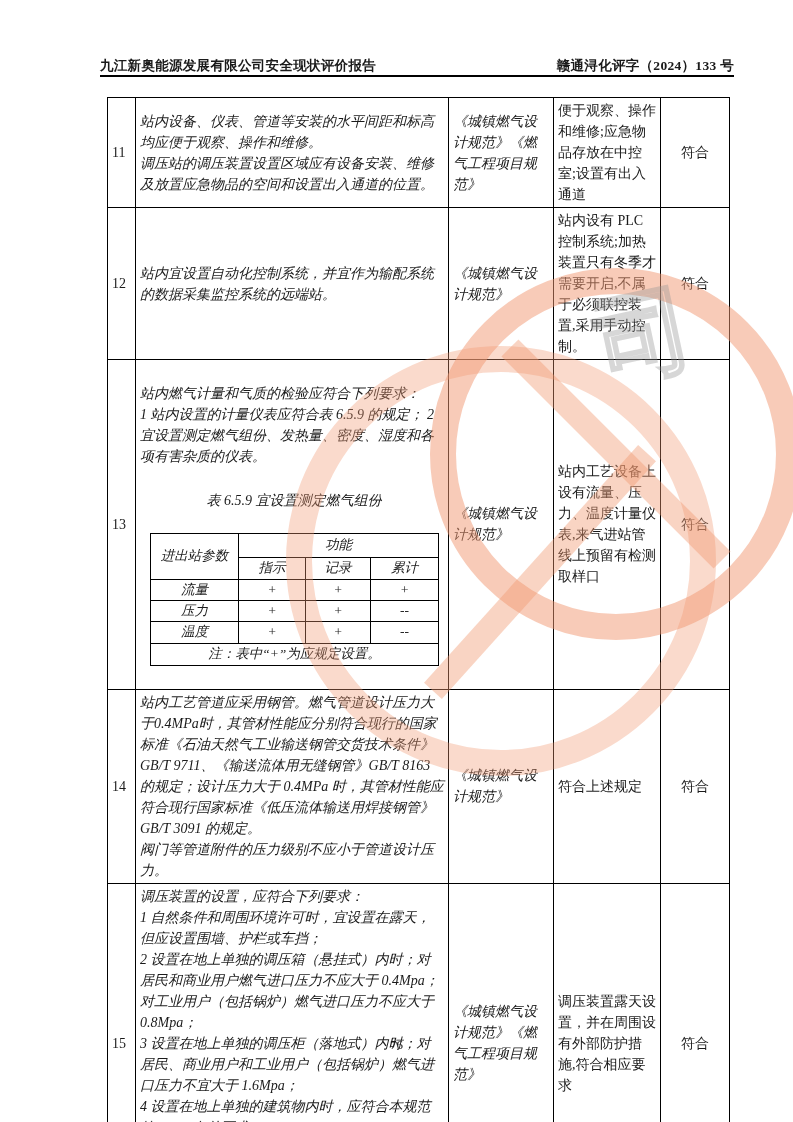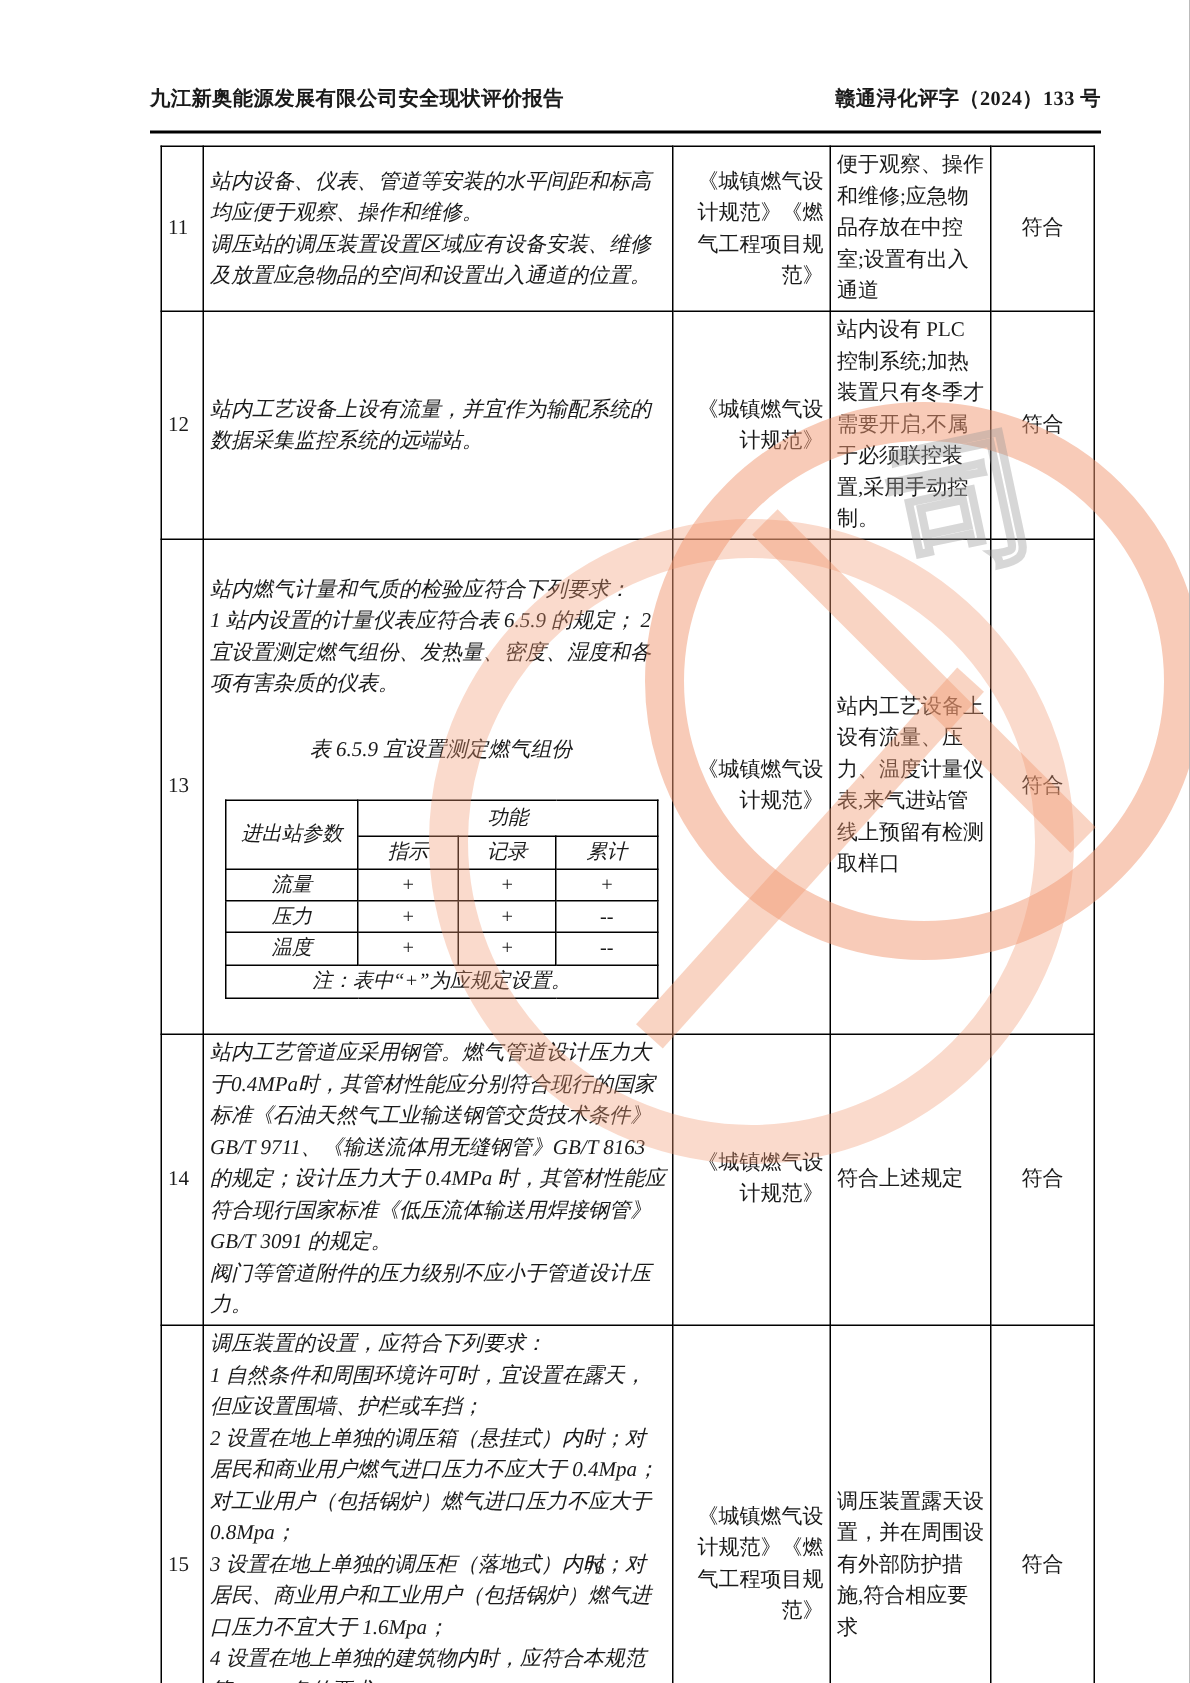--- a/index.html
+++ b/index.html
@@ -18,21 +18,21 @@
   
   .doc-header {
     position: absolute;
     left: 100px;
     top: 57px;
     width: 634px;
     display: flex;
     justify-content: space-between;
     align-items: flex-end;
     border-bottom: 2.5px solid #000;
-    padding-bottom: 12px;
+    padding-bottom: 0;
     font-size: 13.5px;
     font-weight: bold;
     letter-spacing: 0.3px;
   }
 
   
   table.doc-table {
     position: absolute;
     left: 107px;
     top: 97px;
@@ -43,21 +43,21 @@
     z-index: 2;
   }
   table.doc-table td {
     border: 1.5px solid #000;
     vertical-align: middle;
     padding: 2px 4px;
     line-height: 1.5;
   }
   td.col-no      { }
   td.col-content { text-align: left; white-space: pre-line; font-style: italic; }
-  td.col-std     { text-align: right; white-space: pre-line; }
+  td.col-std     { text-align: left; white-space: pre-line; font-style: italic; }
   td.col-result  { white-space: pre-line; padding: 2px 2px; }
   td.col-concl   { text-align: center; }
 
   
   .subtable-title { text-align: center; margin: 2px 0 1px 10px; width: 288px; }
   table.sub-table {
     border-collapse: collapse;
     table-layout: fixed;
     width: 288px;
     margin-left: 10px;
@@ -140,21 +140,21 @@
       <tr style="height:88px">
         <td class="col-no">11</td>
         <td class="col-content">站内设备、仪表、管道等安装的水平间距和标高均应便于观察、操作和维修。
 调压站的调压装置设置区域应有设备安装、维修及放置应急物品的空间和设置出入通道的位置。</td>
         <td class="col-std">《城镇燃气设计规范》《燃气工程项目规范》</td>
         <td class="col-result">便于观察、操作和维修;应急物品存放在中控室;设置有出入通道</td>
         <td class="col-concl">符合</td>
       </tr>
       <tr style="height:101px">
         <td class="col-no">12</td>
-        <td class="col-content">站内工艺设备上设有流量，并宜作为输配系统的数据采集监控系统的远端站。</td>
+        <td class="col-content">站内宜设置自动化控制系统，并宜作为输配系统的数据采集监控系统的远端站。</td>
         <td class="col-std">《城镇燃气设计规范》</td>
         <td class="col-result">站内设有 PLC 控制系统;加热装置只有冬季才需要开启,不属于必须联控装置,采用手动控制。</td>
         <td class="col-concl">符合</td>
       </tr>
       <tr style="height:246px">
         <td class="col-no">13</td>
         <td class="col-content" style="vertical-align:top;">
           <div class="col-content" style="white-space:pre-line;">站内燃气计量和气质的检验应符合下列要求：
 1 站内设置的计量仪表应符合表 6.5.9 的规定； 2 宜设置测定燃气组份、发热量、密度、湿度和各项有害杂质的仪表。</div>
           <div class="subtable-title">表 6.5.9 宜设置测定燃气组份</div>

